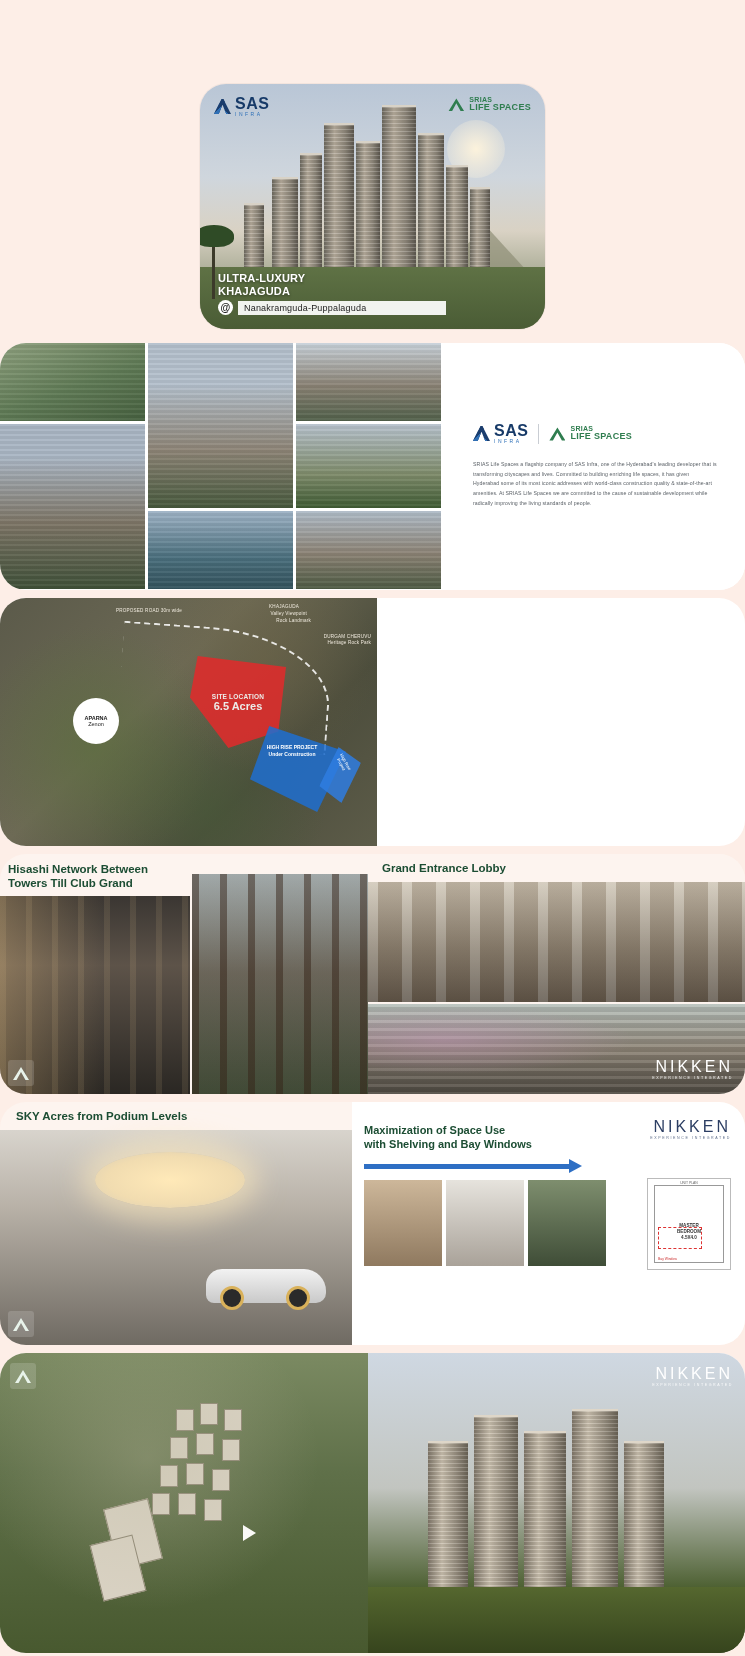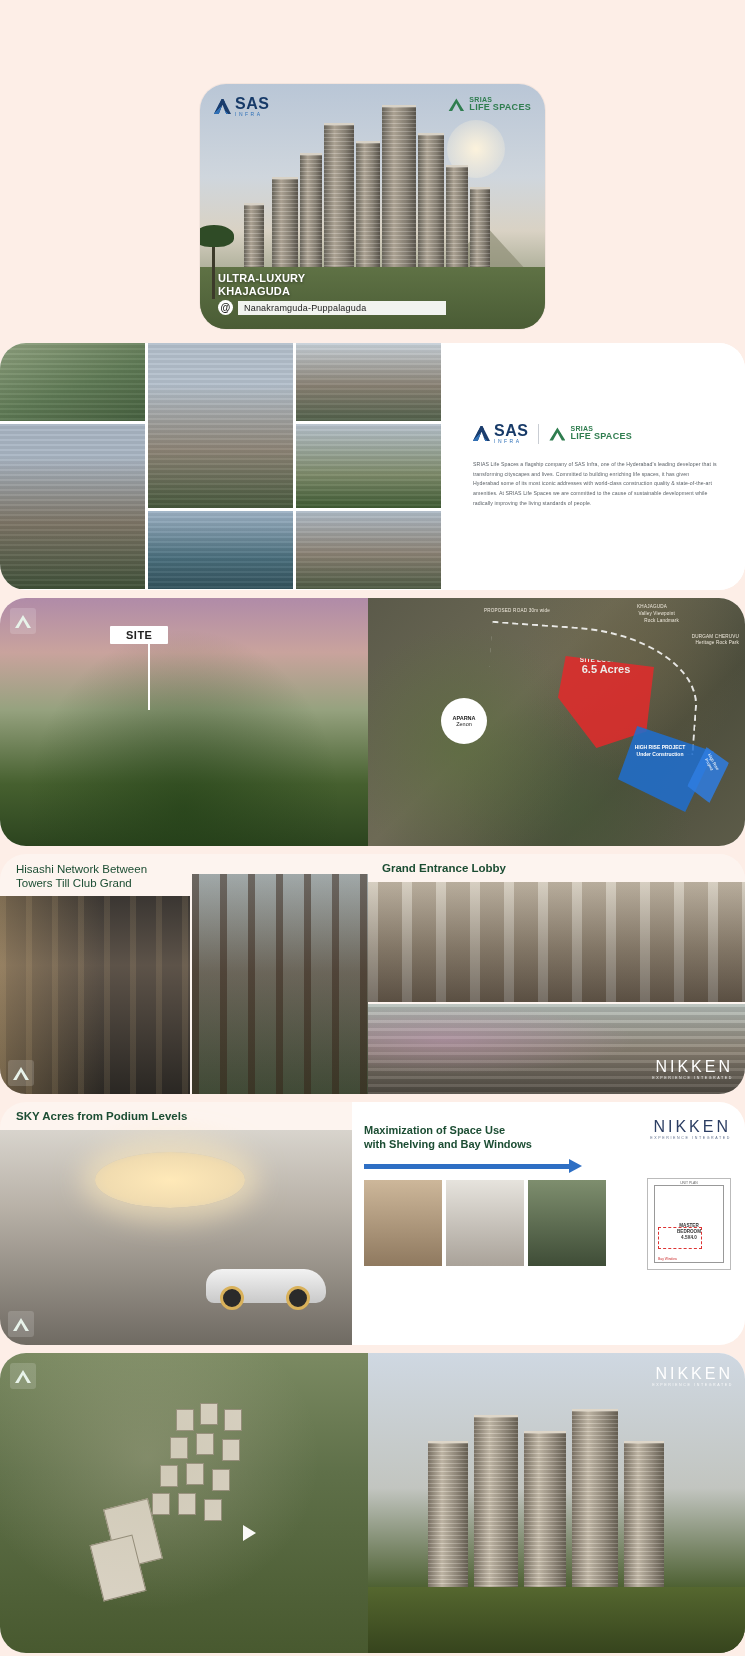--- a/index.html
+++ b/index.html
@@ -180,21 +180,21 @@
     content:""; position:absolute; inset:0;
     background:
       radial-gradient(circle at 25% 60%, rgba(90,110,60,.65), transparent 38%),
       radial-gradient(circle at 70% 25%, rgba(110,100,70,.5), transparent 35%),
       radial-gradient(circle at 55% 85%, rgba(70,90,55,.6), transparent 40%);
   }
   .poly-red {
     position: absolute; left: 190px; top: 58px; width: 96px; height: 92px;
     background: #e02c2c; opacity: .88;
     clip-path: polygon(8% 0, 100% 12%, 92% 82%, 40% 100%, 0 45%);
-    display: flex; flex-direction: column; align-items: center; justify-content: flex-start;
+    display: flex; flex-direction: column; align-items: center; justify-content: center;
     color: #fff; text-align: center;
   }
   .poly-red .t1 { font-size: 6.5px; font-weight: 700; letter-spacing: .2px; }
   .poly-red .t2 { font-size: 11px; font-weight: 700; }
   .poly-blue {
     position: absolute; left: 250px; top: 128px; width: 96px; height: 86px;
     background: #1f6fd0; opacity: .85;
     clip-path: polygon(20% 0, 100% 30%, 70% 100%, 0 62%);
   }
   .poly-blue-lbl {
@@ -225,21 +225,21 @@
     border-top: 2px dashed rgba(255,255,255,.85);
     border-right: 2px dashed rgba(255,255,255,.85);
     border-radius: 0 60% 0 0;
     transform: rotate(4deg);
   }
 
   
   .s4 { width: 745px; height: 240px; margin-top: 8px; display: flex; background: #fdf4ef; }
   .s4-left { width: 368px; height: 240px; position: relative; }
   .s4-title {
-    position: absolute; left: 16px; top: 8px; color: #1c4d33; font-weight: 400;
+    position: absolute; left: 8px; top: 8px; color: #1c4d33; font-weight: 700;
     font-size: 11.5px; line-height: 1.25; z-index: 3;
   }
   .s4-img-wide {
     position: absolute; left: 0; top: 42px; width: 190px; height: 198px;
     background: linear-gradient(to bottom,#3a3632 0%, #5d5349 35%, #2a2723 100%);
   }
   .s4-img-wide::after {
     content:""; position:absolute; inset:0;
     background:
       linear-gradient(to right, rgba(255,210,140,.28), transparent 55%),
@@ -447,27 +447,20 @@
             <div class="l1">SRIAS</div>
             <div class="l2">LIFE SPACES</div>
           </div>
         </div>
       </div>
       <div class="about-text">SRIAS Life Spaces a flagship company of SAS Infra, one of the Hyderabad's leading developer that is transforming cityscapes and lives. Committed to building enriching life spaces, it has given Hyderabad some of its most iconic addresses with world-class construction quality &amp; state-of-the-art amenities. At SRIAS Life Spaces we are committed to the cause of sustainable development while radically improving the living standards of people.</div>
     </div>
   </div>
 
   <div class="s3 slide">
-    <div class="s3-left">
-      <div class="badge-logo">
-        <div class="srias-mark"></div>
-      </div>
-      <div class="site-pill">SITE</div>
-      <div class="site-line"></div>
-    </div>
     <div class="s3-right">
       <div class="road-dash"></div>
       <div class="map-note" style="left:116px;top:10px;">PROPOSED ROAD 30m wide</div>
       <div class="map-note" style="right:78px;top:6px;width:60px;text-align:right;">KHAJAGUDA</div>
       <div class="map-note" style="right:70px;top:13px;width:68px;text-align:right;">Valley Viewpoint</div>
       <div class="map-note" style="right:66px;top:20px;width:72px;text-align:right;">Rock Landmark</div>
       <div class="map-note" style="right:6px;top:36px;width:58px;text-align:right;">DURGAM CHERUVU Heritage Rock Park</div>
 
       <div class="poly-red">
         <div class="t1">SITE LOCATION</div>

